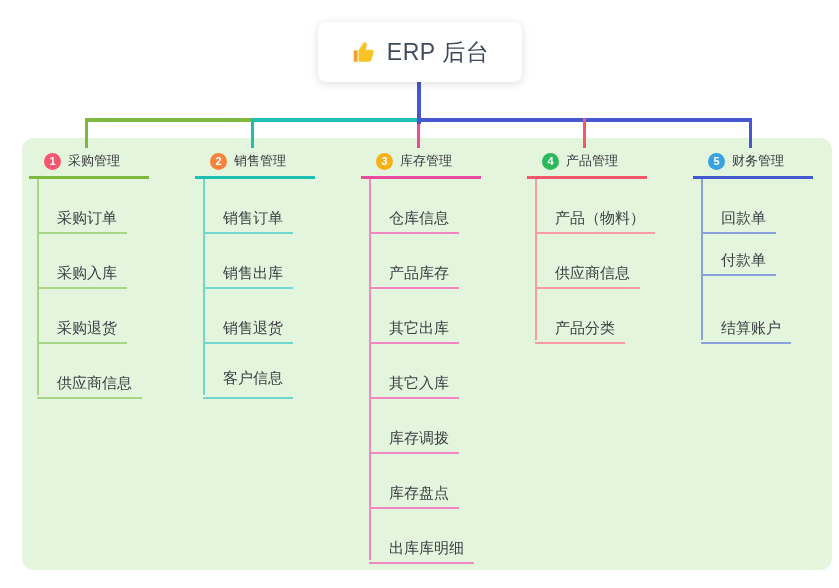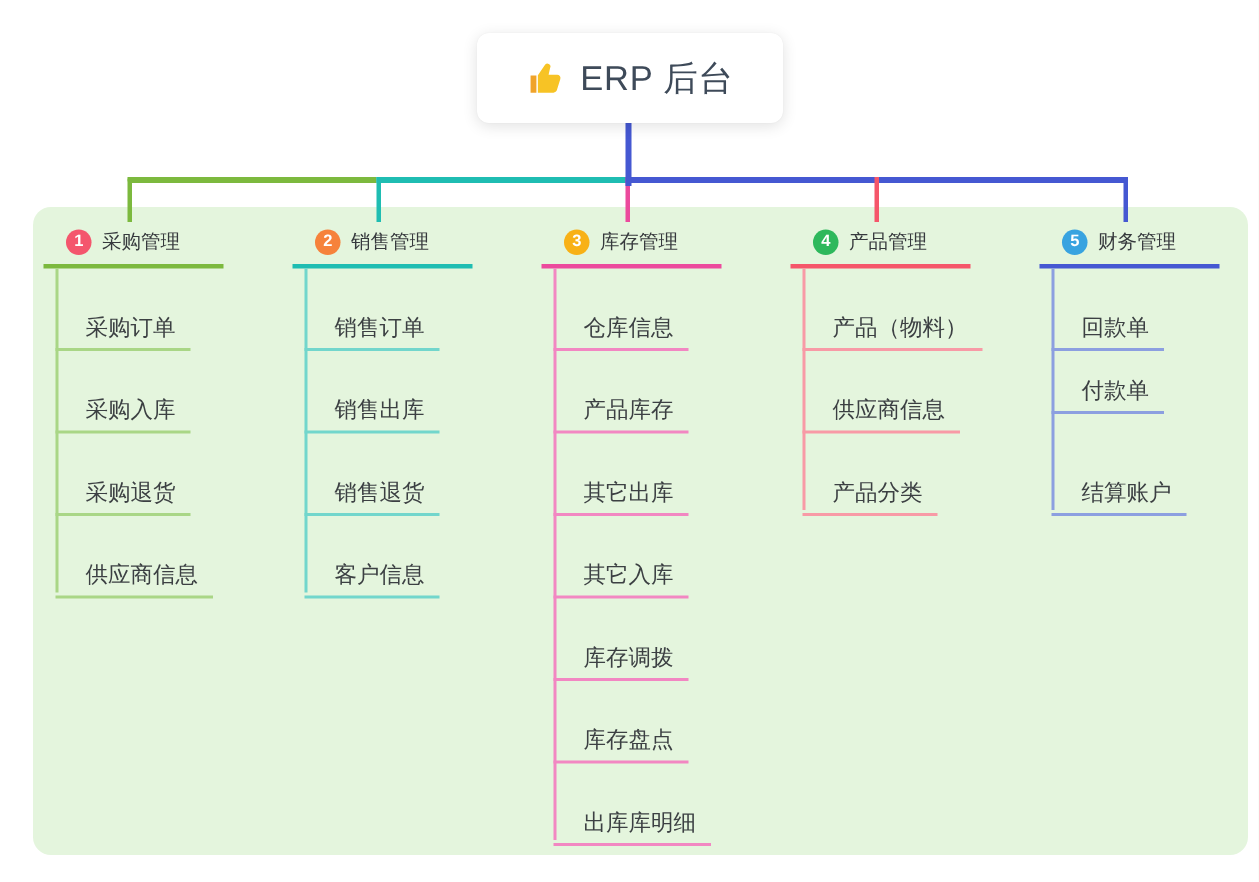--- a/index.html
+++ b/index.html
@@ -91,21 +91,21 @@
         <div class="item-vline" style="background: rgb(114, 214, 204); height: 216px;"></div>
         <div class="item" style="top: 52px; border-bottom: 2px solid rgb(114, 214, 204);">
           <span>销售订单</span>
         </div>
         <div class="item" style="top: 107px; border-bottom: 2px solid rgb(114, 214, 204); justify-content: flex-end;">
           <span>销售出库</span>
         </div>
         <div class="item" style="top: 162px; border-bottom: 2px solid rgb(114, 214, 204);">
           <span>销售退货</span>
         </div>
-        <div class="item" style="top: 217px; border-bottom: 2px solid rgb(114, 214, 204);">
+        <div class="item" style="top: 217px; border-bottom: 2px solid rgb(114, 214, 204); align-items: center;">
           <span>客户信息</span>
         </div>
       </div>
       <div class="branch" style="left: 361px;">
         <div class="branch-header">
           <span class="badge" style="background: rgb(248, 177, 22);">3</span>
           <span class="branch-title">库存管理</span>
         </div>
         <div class="branch-underline" style="background: rgb(236, 74, 157);"></div>
         <div class="item-vline" style="background: rgb(242, 135, 194); height: 381px;"></div>

